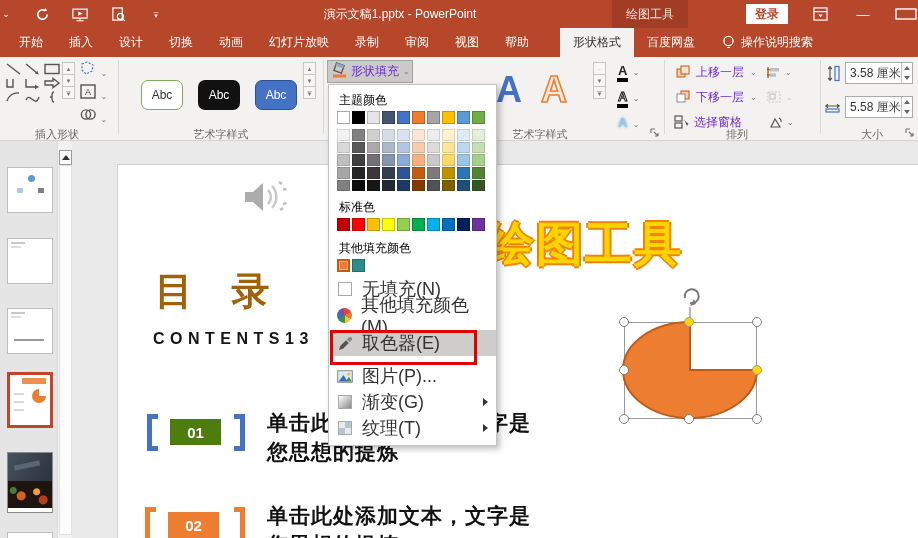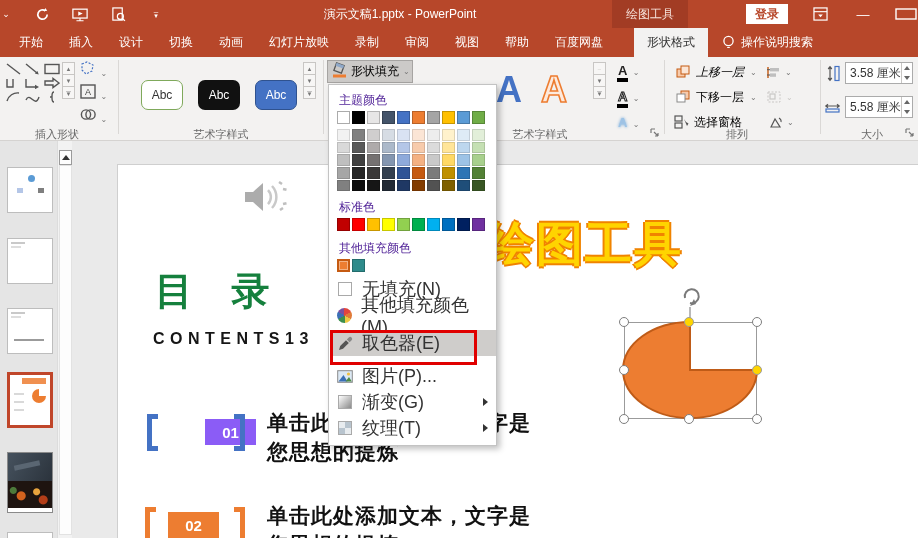--- a/index.html
+++ b/index.html
@@ -25,21 +25,21 @@
   #search-hint svg { margin-right:6px; }
   
   #ribbon { position:absolute; left:0; top:57px; width:918px; height:84px; background:#F3F2F1; border-bottom:1px solid #D5D3D1; }
   .grp-label { position:absolute; font-size:11px; color:#686868; text-align:center; top:70px; }
   .vdiv { position:absolute; top:3px; height:74px; width:1px; background:#DAD8D6; }
   .glyph-cell { width:19px; height:14px; display:flex; align-items:center; justify-content:center; }
   .scroll-col { position:absolute; display:flex; flex-direction:column; }
   .scroll-btn { width:13px; height:13px; border:1px solid #C8C6C4; background:#F7F6F5; color:#777; font-size:6px; display:flex; align-items:center; justify-content:center; margin-bottom:-1px; }
   .style-prev { position:absolute; top:23px; width:42px; height:30px; border-radius:7px; font-size:12px; display:flex; align-items:center; justify-content:center; }
   .chev { color:#777; font-size:8px; }
-  .ribbon-txt { font-size:12px; color:#000000; white-space:nowrap; }
+  .ribbon-txt { font-size:12px; color:#6d28d9; white-space:nowrap; }
   .arr-row { position:absolute; display:flex; align-items:center; height:18px; }
   .spinbox { position:absolute; width:68px; height:22px; border:1px solid #ABABAB; background:#fff; display:flex; }
   .spin-val { flex:1; font-size:12px; color:#333; line-height:20px; padding-left:4px; white-space:nowrap; }
   .spin-btns { width:13px; border-left:1px solid #C8C6C4; display:flex; flex-direction:column; }
   .spin-btns div { flex:1; display:flex; align-items:center; justify-content:center; }
   .tri-up { width:0; height:0; border-left:3px solid transparent; border-right:3px solid transparent; border-bottom:4px solid #666; }
   .tri-dn { width:0; height:0; border-left:3px solid transparent; border-right:3px solid transparent; border-top:4px solid #666; }
   #shape-fill-btn { position:absolute; left:327px; top:3px; width:86px; height:23px; background:#CCCAC8; border:1px solid #A6A4A2; display:flex; align-items:center; padding:0 4px; }
   #shape-fill-btn .ribbon-txt { margin:0 4px; }
   .dlg-launcher { position:absolute; width:10px; height:10px; }
@@ -62,21 +62,21 @@
   .bracket.l { border-left:5px solid; border-top:5px solid; border-bottom:5px solid; }
   .bracket.r { border-right:5px solid; border-top:5px solid; border-bottom:5px solid; }
   .num-box { position:absolute; width:51px; height:26px; color:#fff; font-size:15px; font-weight:bold; display:flex; align-items:center; justify-content:center; }
   .toc-line { position:absolute; font-size:21px; font-weight:bold; color:#111; white-space:nowrap; letter-spacing:1px; }
   
   .handle { position:absolute; width:10px; height:10px; border-radius:50%; background:#fff; border:1.5px solid #7E7E7E; z-index:4; }
   .handle.yellow { background:#FFD500; border-color:#9B9B9B; }
   #sel-box { position:absolute; left:624px; top:322px; width:133px; height:97px; border:1px solid #9B9B9B; z-index:2; }
   
   #fill-menu { position:absolute; left:328px; top:84px; width:169px; height:362px; background:#fff; border:1px solid #C3C3C3; box-shadow:3px 3px 6px rgba(0,0,0,.25); z-index:50; }
-  .menu-sec { position:absolute; left:10px; font-size:12px; color:#4c1d95; }
+  .menu-sec { position:absolute; left:10px; font-size:12px; color:#000000; }
   .swrow { position:absolute; left:8px; display:flex; gap:2px; }
   .sw13 { width:13px; height:13px; border:1px solid rgba(0,0,0,.22); }
   #variant-grid { position:absolute; left:8px; top:44px; display:flex; gap:2px; }
   .vcol { display:flex; flex-direction:column; gap:1px; }
   .vcell { width:13px; height:11.7px; border:1px solid rgba(0,0,0,.12); }
   .menu-item { position:absolute; left:2px; width:165px; height:24px; display:flex; align-items:center; font-size:18px; color:#333; }
   .menu-item .mi-ic { width:16px; height:16px; margin:0 9px 0 6px; display:flex; align-items:center; justify-content:center; }
   .menu-item.hl { background:#CFCDCB; height:26px; }
   .subarrow { position:absolute; right:8px; width:0; height:0; border-top:4px solid transparent; border-bottom:4px solid transparent; border-left:5px solid #333; }
   .sw-ic { width:14px; height:14px; border:1px solid #A9A9A9; background:#fff; }
@@ -142,22 +142,22 @@
     <div class="tab">开始</div>
       <div class="tab">插入</div>
       <div class="tab">设计</div>
       <div class="tab">切换</div>
       <div class="tab">动画</div>
       <div class="tab">幻灯片放映</div>
       <div class="tab">录制</div>
       <div class="tab">审阅</div>
       <div class="tab">视图</div>
       <div class="tab">帮助</div>
+      <div class="tab active" style="margin-left: 18px;">形状格式</div>
       <div class="tab">百度网盘</div>
-      <div class="tab active" style="margin-left: 18px;">形状格式</div>
       <div id="search-hint">
       <svg width="13" height="16" viewBox="0 0 13 16">
           <circle cx="6.5" cy="6" r="4.6" fill="none" stroke="#fff" stroke-width="1.3"></circle>
           <path d="M4.8 10.5h3.4M5.2 12.5h2.6" stroke="#fff" stroke-width="1.2"></path>
         </svg>
       <span>操作说明搜索</span>
     </div>
   </div>
 
   <div id="ribbon">
@@ -284,21 +284,21 @@
     <svg class="dlg-launcher" style="left:650px; top:71px;" viewBox="0 0 10 10">
         <path d="M1 1h4M1 1v4M4 4l4 4M8 8v-3M8 8h-3" stroke="#777" stroke-width="1.2" fill="none"></path>
       </svg>
     <div class="vdiv" style="left:664px;"></div>
 
     <div class="arr-row" style="left:676px; top:6px;">
       <svg width="15" height="14" viewBox="0 0 15 14">
           <rect x="1" y="4" width="8" height="8" fill="#F7CBAC" stroke="#C55A11" stroke-width="1"></rect>
           <rect x="5" y="1" width="8" height="8" fill="#FBE5D5" stroke="#C55A11" stroke-width="1"></rect>
         </svg>
-      <span class="ribbon-txt" style="margin-left:5px;font-style:italic;">上移一层</span>
+      <span class="ribbon-txt" style="margin-left:5px;">上移一层</span>
         <span class="chev" style="margin-left:6px;">⌄</span>
     </div>
     <div class="arr-row" style="left:766px; top:6px;">
       <svg width="15" height="13" viewBox="0 0 15 13">
           <path d="M2 1v11" stroke="#C55A11" stroke-width="1.4"></path>
           <rect x="4" y="2" width="9" height="3.4" fill="#BFBFBF"></rect>
           <rect x="4" y="7.4" width="6" height="3.4" fill="#BFBFBF"></rect>
           <path d="M4 3.7h-3M4 9h-3" stroke="#555" stroke-width="1"></path>
         </svg>
       <span class="chev" style="margin-left:4px;">⌄</span>
@@ -416,21 +416,21 @@
 
   <div style="position:absolute; left:243px; top:178px; z-index:1;">
     <svg width="52" height="40" viewBox="0 0 52 40">
       <path d="M2 14h8l10-9v28l-10-9H2z" fill="#ACACAC"></path>
       <path d="M25 12a10 10 0 0 1 0 14M29 8a16 16 0 0 1 0 22" fill="none" stroke="#C9C9C9" stroke-width="2.5"></path>
       <path d="M36 4l3 2M40 11l3.5.8M37 32l3-2M40 26l3.5-.8" stroke="#BFBFBF" stroke-width="2.5"></path>
     </svg>
   </div>
 
   <div id="wm-text" style="color: rgb(255, 212, 0);">绘图工具</div>
-  <div id="toc-title" style="color: #15803d;">目 录</div>
+  <div id="toc-title" style="color: #a16207;">目 录</div>
   <div id="toc-sub">CONTENTS13</div>
 
   <div id="sel-box"></div>
   <svg style="position:absolute; left:680px; top:285px; z-index:3;" width="22" height="40" viewBox="0 0 22 40">
     <path d="M10 37V22" stroke="#8A8A8A" stroke-width="1.2"></path>
     <path d="M5 13a7 7 0 1 1 5 5" fill="none" stroke="#7A7A7A" stroke-width="2"></path>
     <path d="M10 21l6-2-2-5z" fill="#7A7A7A"></path>
   </svg>
   <svg style="position:absolute; left:622px; top:320px; z-index:3;" width="137" height="101" viewBox="0 0 137 101">
     <path id="pie-path" d="M68 50 L68 2 A 67 48 0 1 0 135 50 Z" stroke-width="2" fill="#ED7D31" stroke="#BF5B17"></path>
@@ -439,21 +439,21 @@
   <div class="handle yellow" style="left:684px; top:317px;"></div>
   <div class="handle" style="left:752px; top:317px;"></div>
   <div class="handle" style="left:619px; top:365px;"></div>
   <div class="handle yellow" style="left:752px; top:365px;"></div>
   <div class="handle" style="left:619px; top:414px;"></div>
   <div class="handle" style="left:684px; top:414px;"></div>
   <div class="handle" style="left:752px; top:414px;"></div>
 
   <div class="toc-item">
     <div class="bracket l" style="left: 147px; top: 414px; border-color: rgb(68, 114, 196);"></div>
-    <div class="num-box" style="left: 170px; top: 419px; background: #8b5cf6; margin-left: 35px;">01</div>
+    <div class="num-box" style="left: 170px; top: 419px; background: #4d7c0f;">01</div>
     <div class="bracket r" style="left: 234px; top: 414px; border-color: rgb(68, 114, 196);"></div>
     <div class="toc-line" style="left:267px; top:409px;">单击此处添加文本，文字是</div>
     <div class="toc-line" style="left:267px; top:438px;">您思想的提炼</div>
   </div>
   <div class="toc-item">
     <div class="bracket l" style="left: 145px; top: 507px; border-color: rgb(237, 125, 49);"></div>
     <div class="num-box" style="left: 168px; top: 512px; background: rgb(237, 125, 49);">02</div>
     <div class="bracket r" style="left: 234px; top: 507px; border-color: rgb(237, 125, 49);"></div>
     <div class="toc-line" style="left:267px; top:502px;">单击此处添加文本，文字是</div>
     <div class="toc-line" style="left:267px; top:531px;">您思想的提炼</div>

